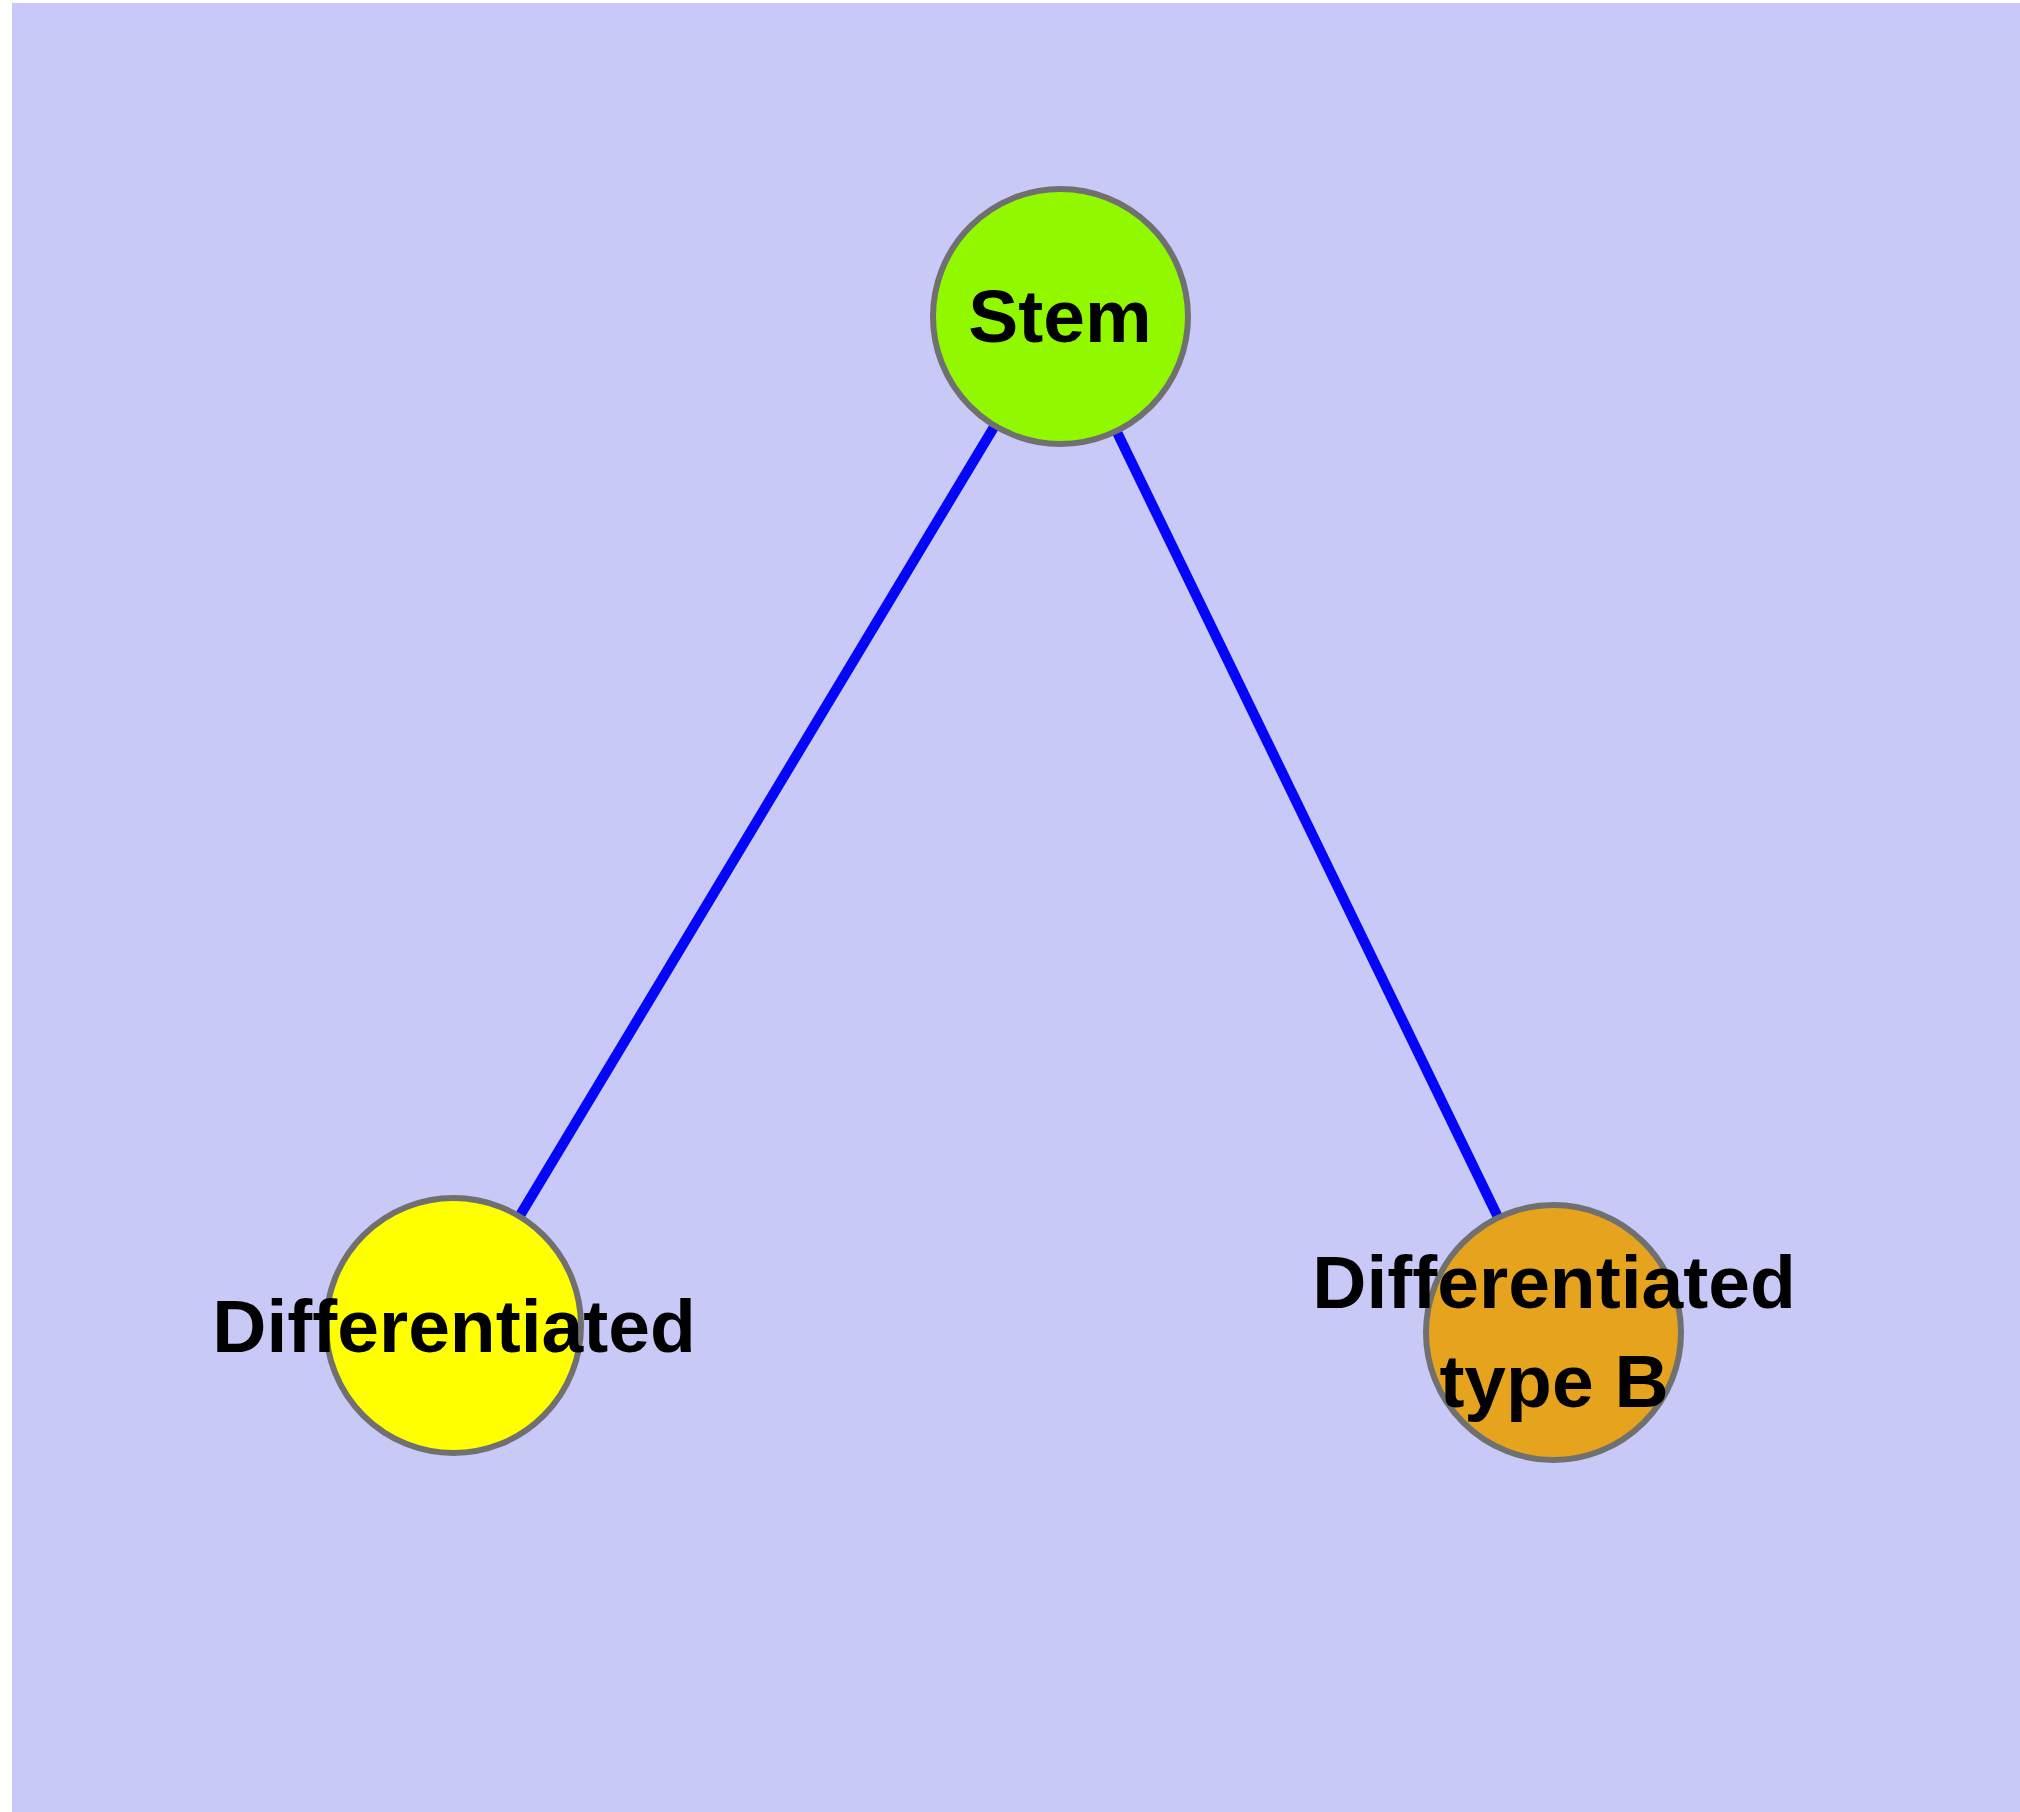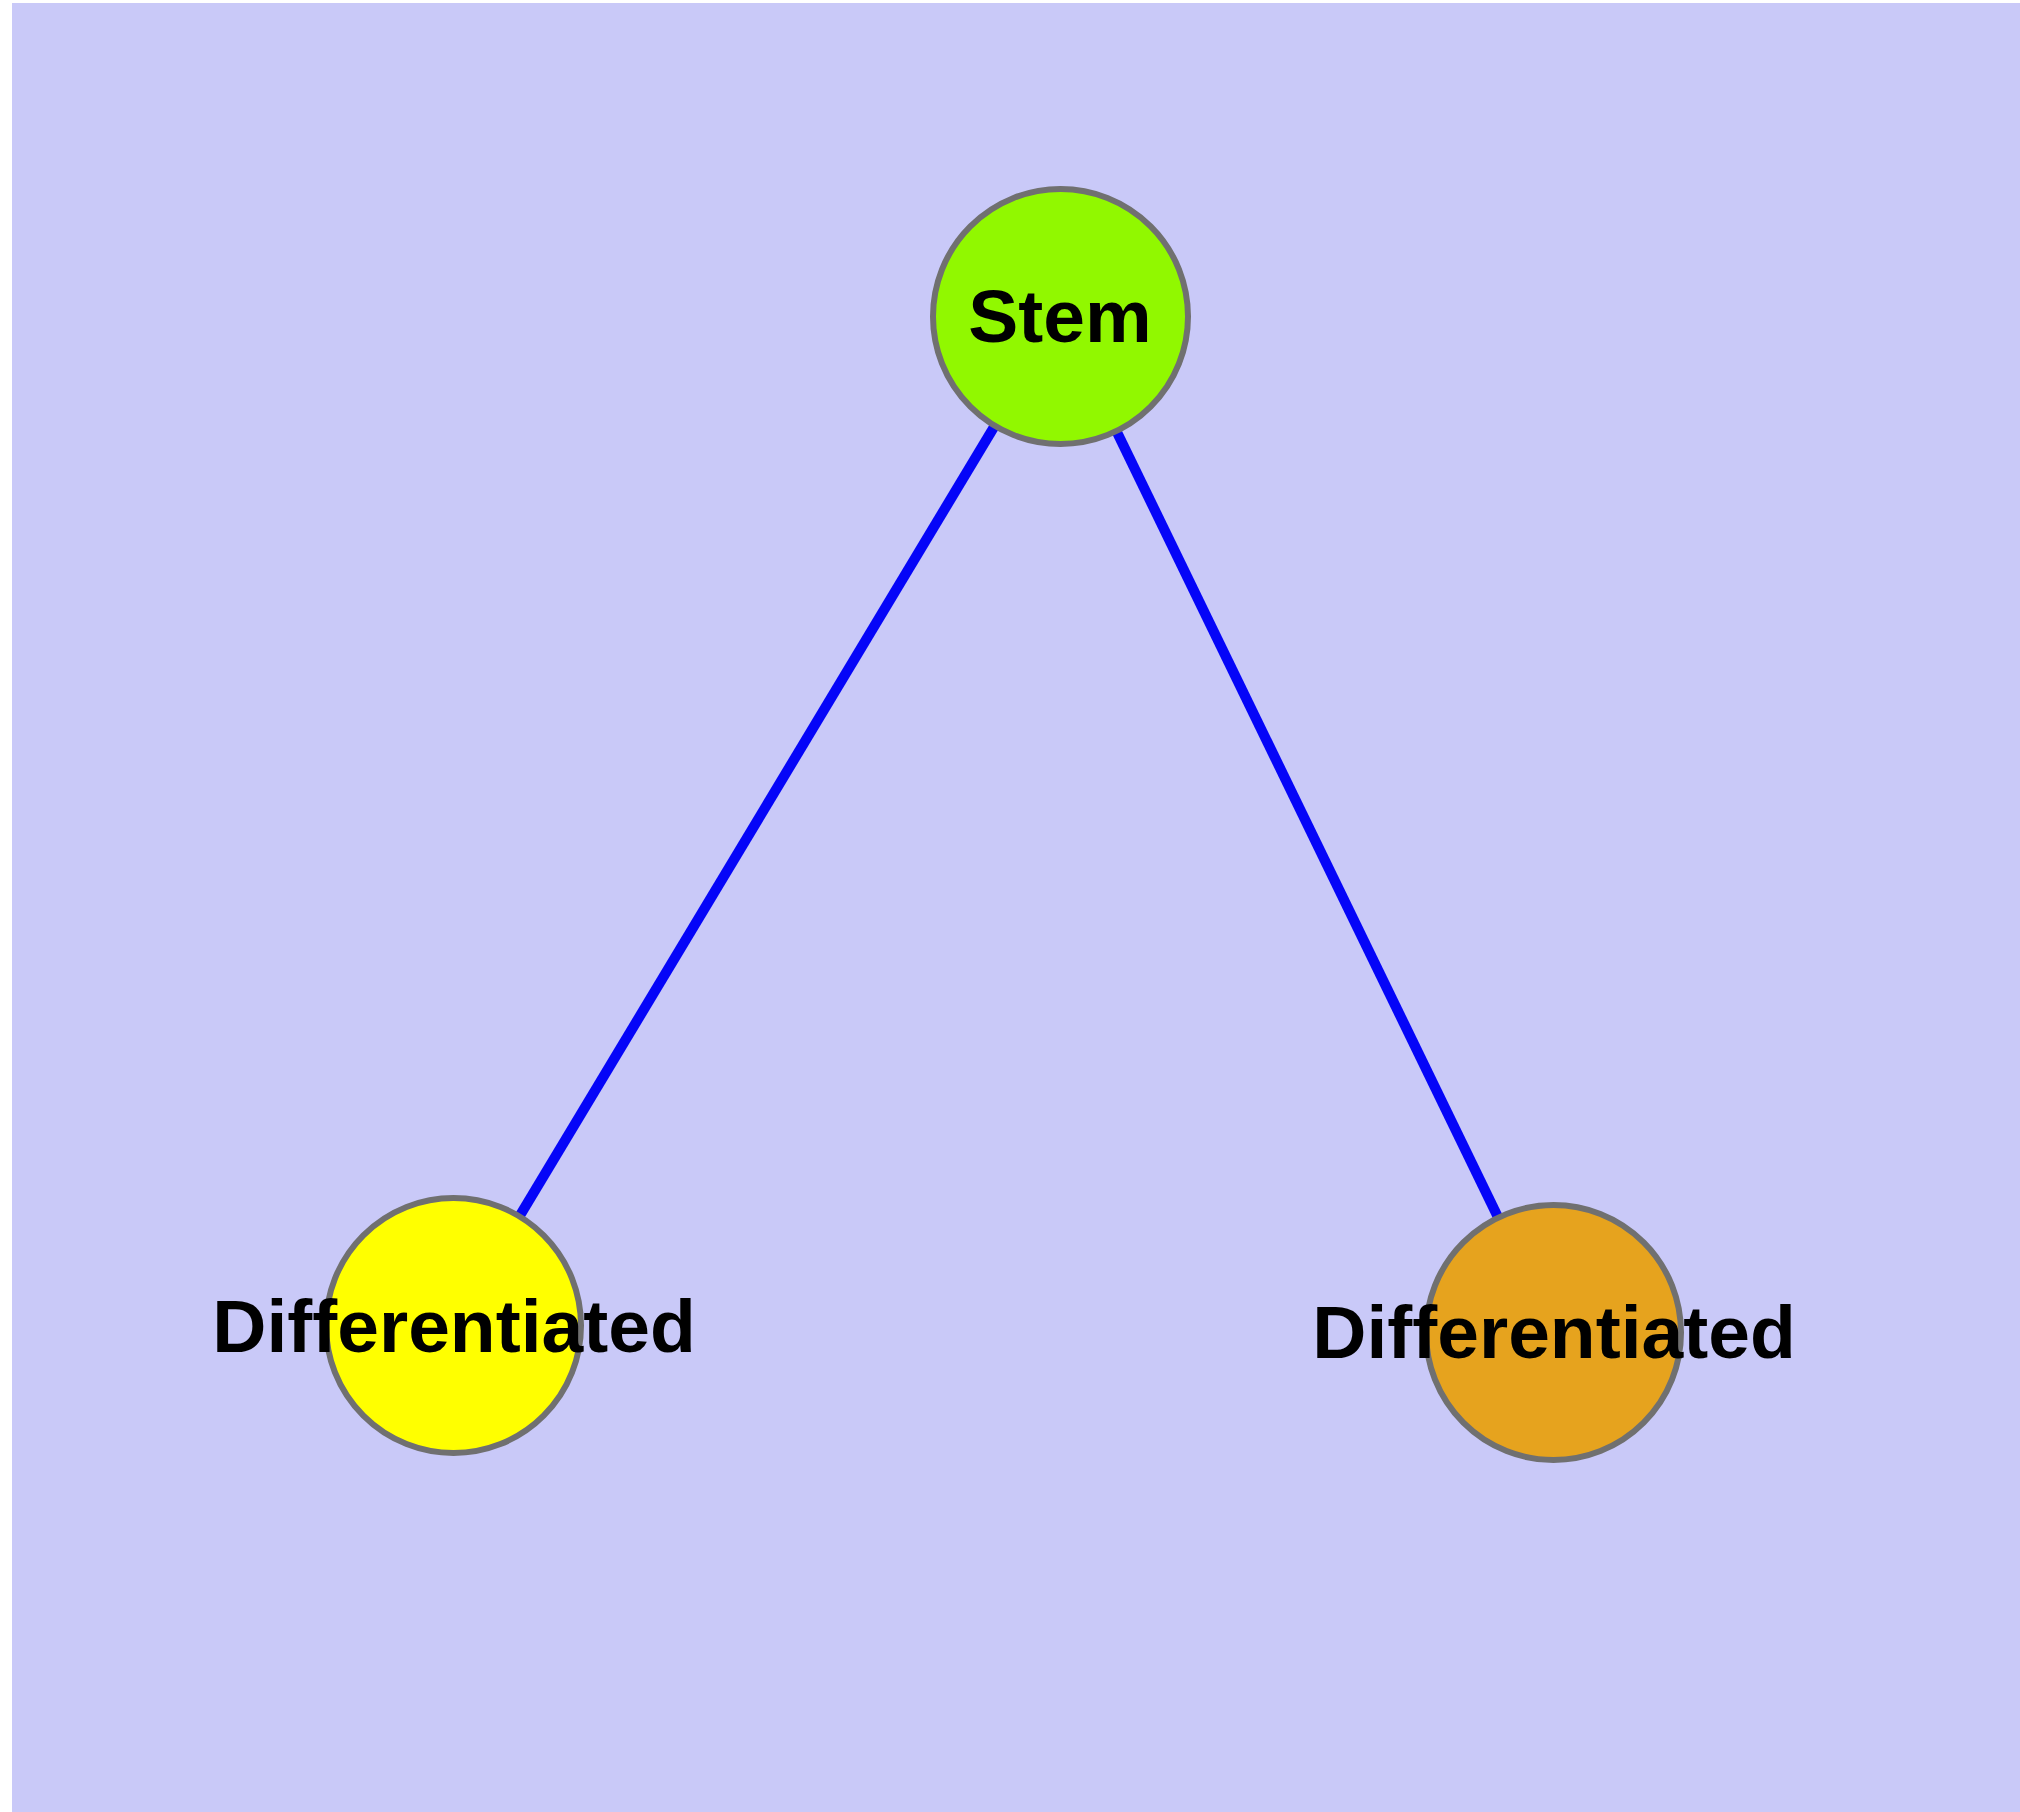--- a/index.html
+++ b/index.html
@@ -58,15 +58,16 @@
   <div class="circle" style="left: 1411px; top: 1202px; width: 261px; height: 261px; background: rgb(230, 163, 30); border: 6px solid rgb(112, 112, 112);"></div>
 
   <div class="label" style="left: 1048px; top: 316px; color: rgb(0, 0, 0);">
     <span class="line">Stem</span>
   </div>
   <div class="label" style="left: 442px; top: 1326px; color: rgb(0, 0, 0);">
     <span class="line">Differentiated</span>
   </div>
   <div class="label" style="left: 1542px; top: 1332px; color: rgb(0, 0, 0);">
     <span class="line">Differentiated</span>
+    <span class="line">type B</span>
   </div>
 </div>
 
 
 </body></html>

